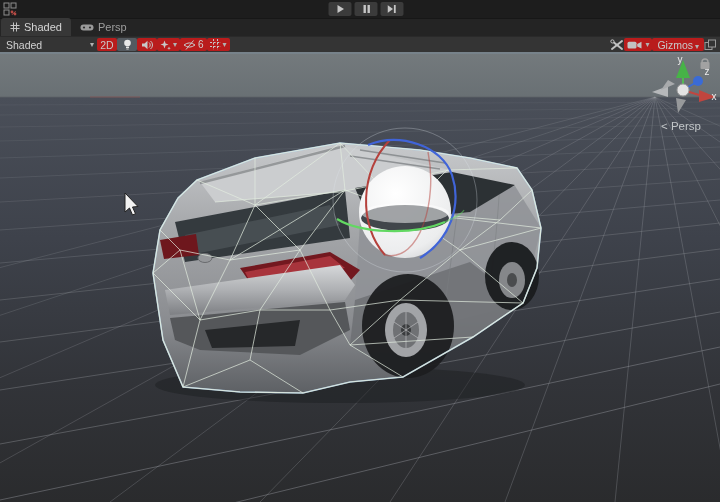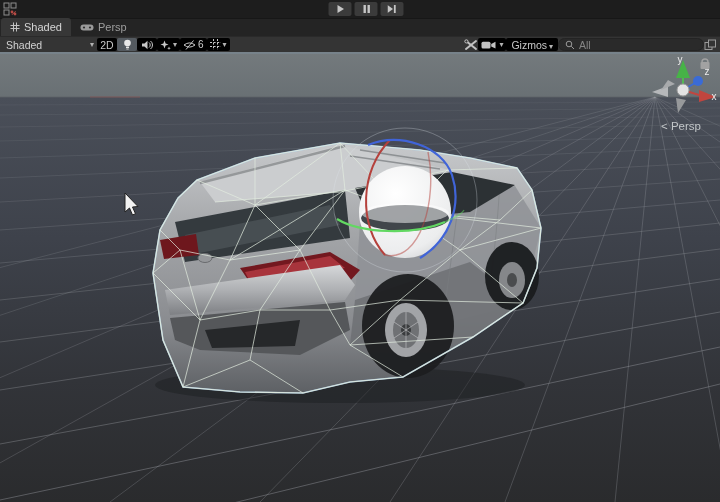--- a/index.html
+++ b/index.html
@@ -13,21 +13,21 @@
   .top-strip{position:relative;height:18px;background:#1d1d1d;display:flex;align-items:center;padding:0 3px;}
   .play-group{position:absolute;left:50%;top:2px;transform:translateX(-42%);display:flex;gap:3px;}
   .play-btn{width:23px;height:14px;background:#3b3b3b;border-radius:2px;display:flex;align-items:center;justify-content:center;}
   
   .tab-bar{height:18px;background:#242424;display:flex;align-items:flex-end;padding-left:1px;border-top:1px solid #171717;}
   .tab{height:18px;display:flex;align-items:center;gap:4px;padding:0 9px;color:#9d9d9d;}
   .tab.active{background:#373737;color:#d6d6d6;border-radius:3px 3px 0 0;}
   
   .toolbar{height:16px;background:#343434;display:flex;align-items:center;padding:0 3px;font-size:10.5px;gap:0;border-top:1px solid #2a2a2a;}
   .dropdown-plain{width:94px;display:flex;align-items:center;justify-content:space-between;color:#d2d2d2;padding:0 3px;}
-  .tbtn{height:13px;min-width:20px;background:#000000;border-radius:2px;display:flex;align-items:center;justify-content:center;gap:2px;padding:0 3px;color:#c8c8c8;}
+  .tbtn{height:13px;min-width:20px;background:#b91c1c;border-radius:2px;display:flex;align-items:center;justify-content:center;gap:2px;padding:0 3px;color:#c8c8c8;}
   .tbtn.active{background:#545a60;}
   .caret{font-size:8px;color:#b2b2b2;line-height:1;}
   .spacer{flex:1;}
   .searchbox{width:146px;height:13px;background:#2a2a2a;border:1px solid #242424;border-radius:7px;display:flex;align-items:center;gap:3px;padding:0 6px;color:#858585;}
   .count{font-size:10px;color:#cfcfcf;}
   
   .viewport{position:relative;width:720px;height:450px;}
   svg text{font-family:"Liberation Sans",sans-serif;}
 </style>
 </head>
@@ -134,27 +134,20 @@
     <div class="tbtn">
       <svg width="16" height="10">
         <rect x="0.5" y="1.8" width="9" height="6.6" rx="1.5" fill="#c2c2c2"></rect>
         <polygon points="10.2,4 14.5,1.8 14.5,8.4 10.2,6.4" fill="#c2c2c2"></polygon>
       </svg>
       <span class="caret">▾</span>
     </div>
     <div class="tbtn" style="padding:0 5px;align-items:flex-end;">
       <span>Gizmos</span>
       <span class="caret">▾</span>
-    </div>
-    <div class="searchbox">
-      <svg width="11" height="10">
-        <circle cx="4" cy="4" r="2.8" fill="none" stroke="#9a9a9a"></circle>
-        <path d="M6.2,6.2 L9,9" stroke="#9a9a9a"></path>
-      </svg>
-      <span>All</span>
     </div>
     <svg width="13" height="12">
       <rect x="1" y="3.5" width="7" height="7" fill="none" stroke="#9a9a9a"></rect>
       <rect x="4.5" y="1" width="7" height="7" fill="#343434" stroke="#9a9a9a"></rect>
     </svg>
   </div>
 
   <div class="viewport">
   <svg width="720" height="450" viewBox="0 52 720 450">
     <defs>

